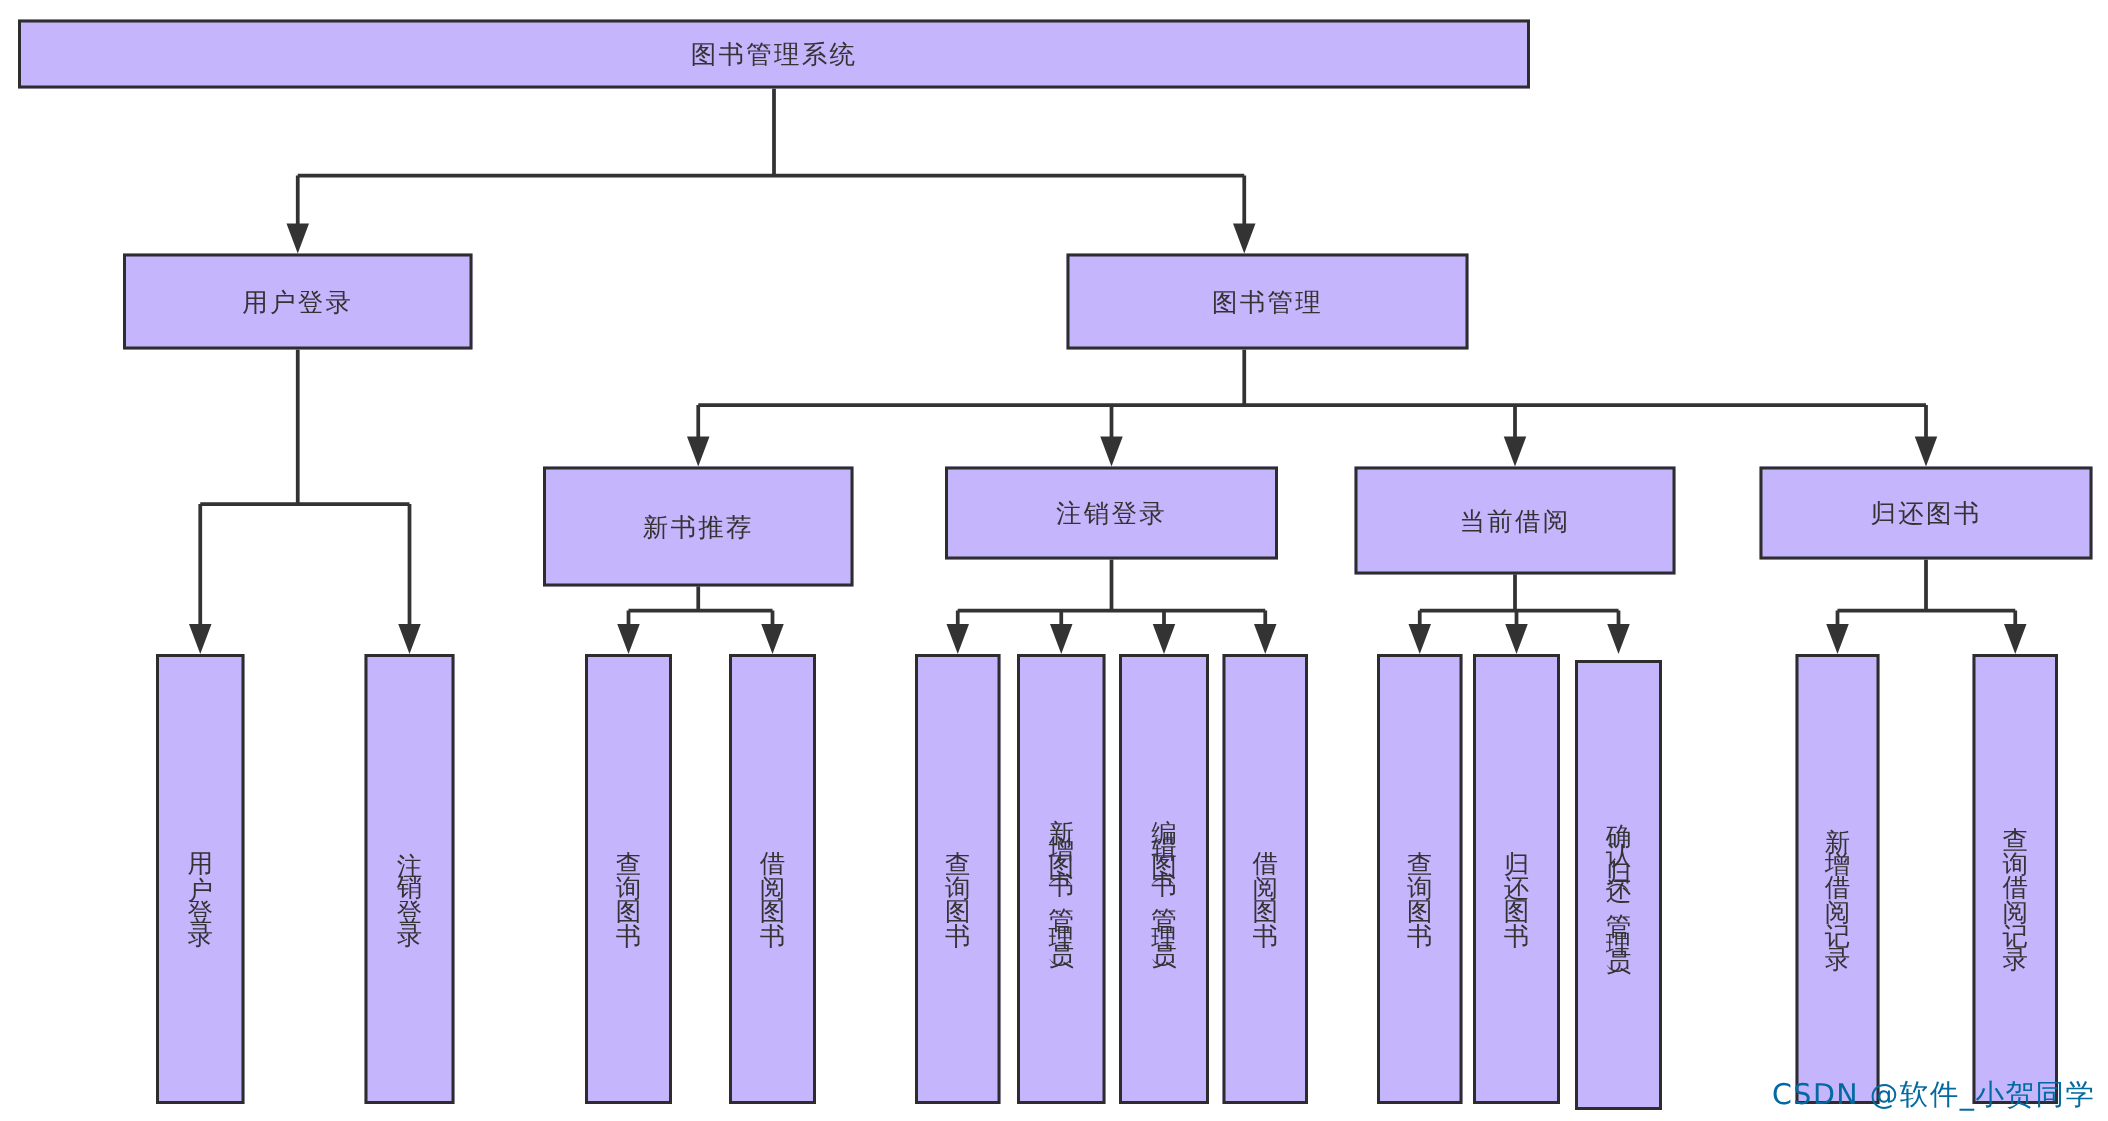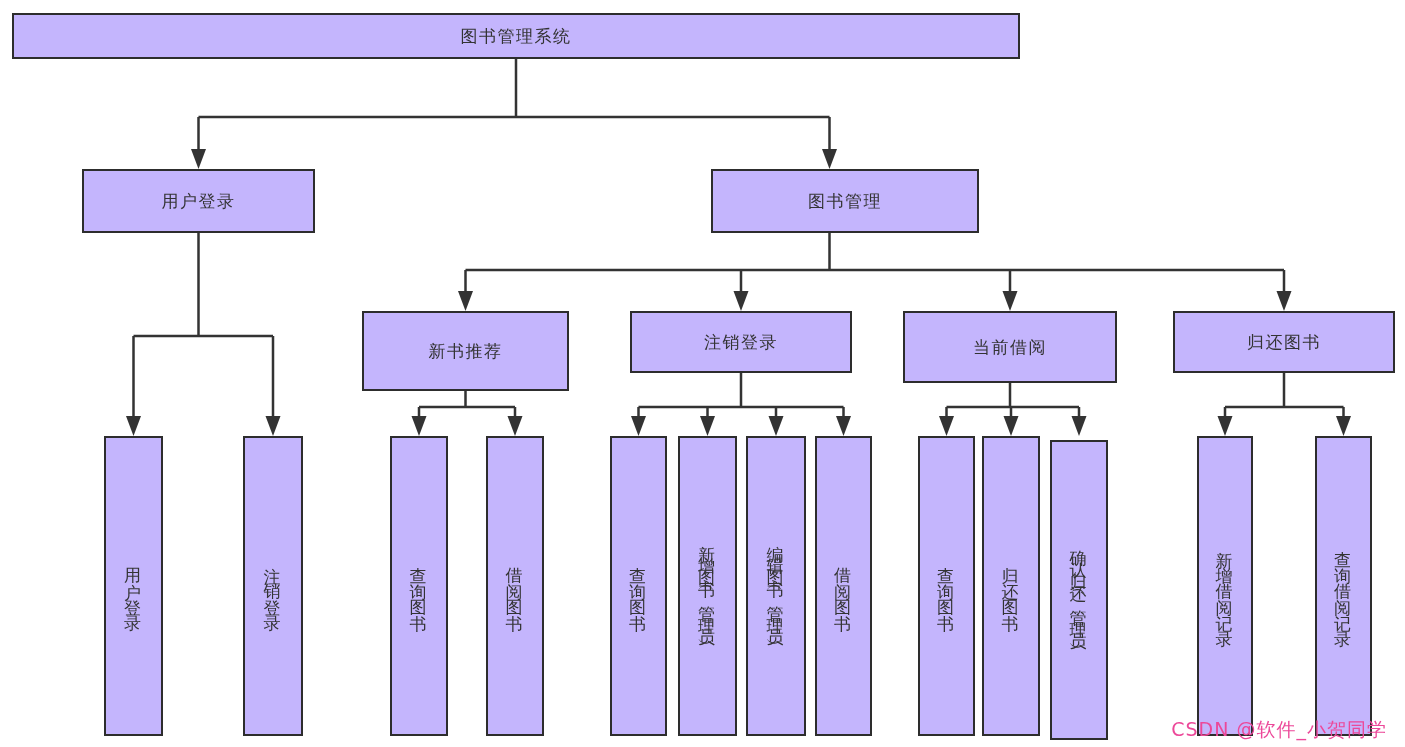--- a/index.html
+++ b/index.html
@@ -29,24 +29,24 @@
   }
   .node.leaf span{
     writing-mode:vertical-rl;
     text-orientation:mixed;
     letter-spacing:16px;
     white-space:nowrap;
   }
   .node.leaf.long span{letter-spacing:12px;}
   .watermark{
     position:absolute;
-    right:18px;bottom:4px;
+    right:8px;bottom:4px;
     font-size:19px;
     letter-spacing:1px;
-    color:#ec4899;
+    color:#0369a1;
   }
 </style>
 </head>
 <body>
 
 <div class="stage">
 
   <svg class="wires" width="1405" height="747" viewBox="0 0 1405 747">
     <g>
       <path d="M516,59 V117 M198.5,117 H829.5 M198.5,117 V151 M829.5,117 V151"></path>

